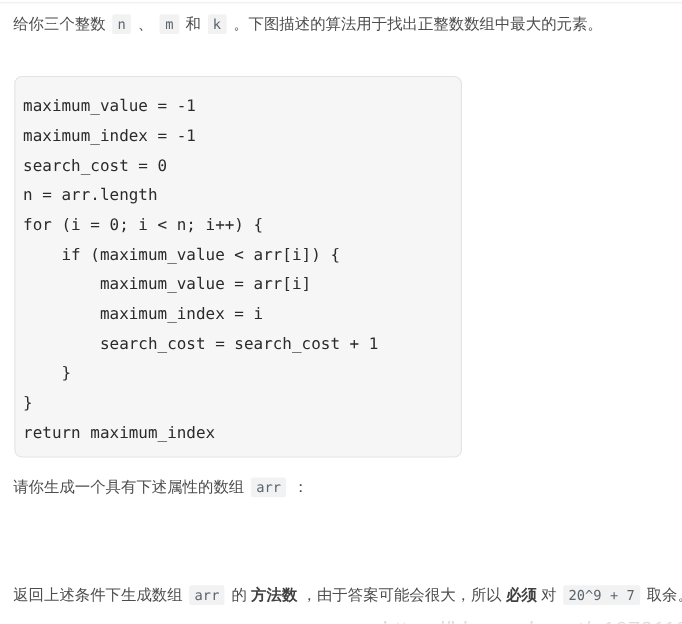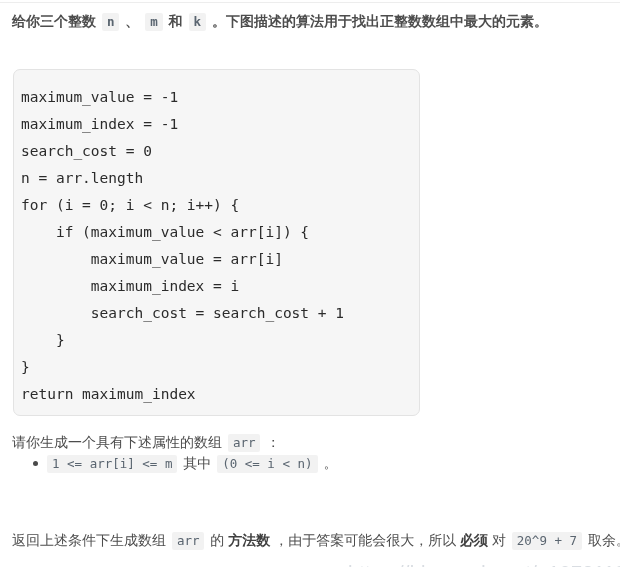--- a/index.html
+++ b/index.html
@@ -28,21 +28,20 @@
 
   .intro {
     position: absolute;
     left: 12px;
     top: 11px;
     width: 600px;
     font-size: 14px;
     line-height: 20px;
     color: #4d4d4d;
     white-space: nowrap;
-    font-weight: bold;
   }
 
   
   .chip {
     display: inline-block;
     background: #f2f2f2;
     color: #5a6570;
     font-family: "DejaVu Sans Mono", "Liberation Mono", monospace;
     font-size: 12.5px;
     line-height: 16px;
@@ -154,22 +153,19 @@
     }
 }
 return maximum_index</pre>
 </div>
 
 <div class="para para-arr">
   <span>请你生成一个具有下述属性的数组 </span><span class="chip">arr</span><span> ：</span>
 </div>
 
 <ul class="bullets">
-  <li>
-    <span class="dot"></span><span></span><span class="chip">1 &lt;= arr[i] &lt;= m</span><span> 其中 </span><span class="chip">(0 &lt;= i &lt; n)</span><span> 。</span>
-  </li>
 </ul>
 
 <div class="para para-final">
   <span>返回上述条件下生成数组 </span><span class="chip">arr</span><span> 的 </span><span class="bold">方法数</span><span> ，由于答案可能会很大，所以 </span><span class="bold">必须</span><span> 对 </span><span class="chip">20^9 + 7</span><span> 取余。</span>
 </div>
 
 <div class="watermark">https://blog.csdn.net/q1072118803</div>
 
 </body></html>

